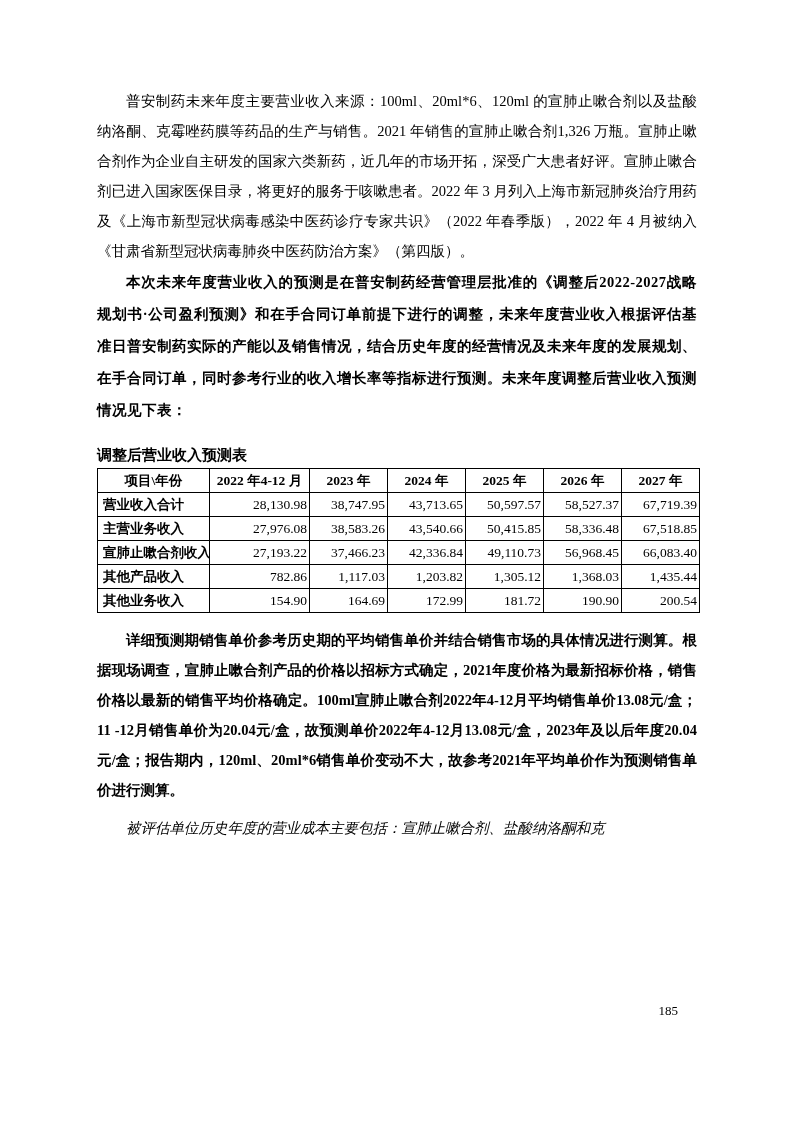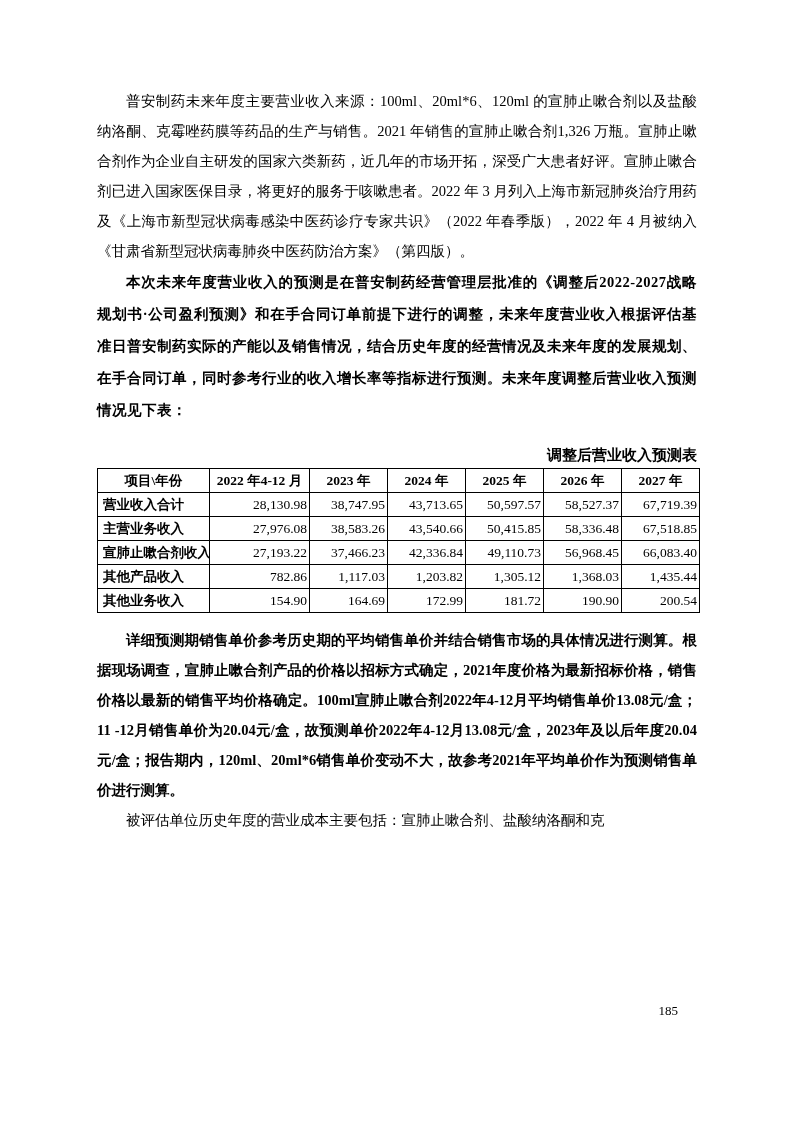--- a/index.html
+++ b/index.html
@@ -31,25 +31,26 @@
     letter-spacing: 0.5px;
   }
   .para-3 {
     margin-top: 12px;
     line-height: 30px;
   }
   .para-4 {
     margin-top: 16px;
   }
   .para-5 {
-    margin-top: 0;
+    margin-top: 8px;
+    font-style: italic;
   }
   .table-title {
     margin: 16px 0 0 0;
-    text-align: right;
+    text-align: left;
     font-size: 15px;
     font-weight: bold;
     line-height: 26px;
   }
   .unit-label {
     text-align: right;
     font-size: 13.5px;
     font-weight: bold;
     line-height: 22px;
     margin: 4px 0 2px 0;

